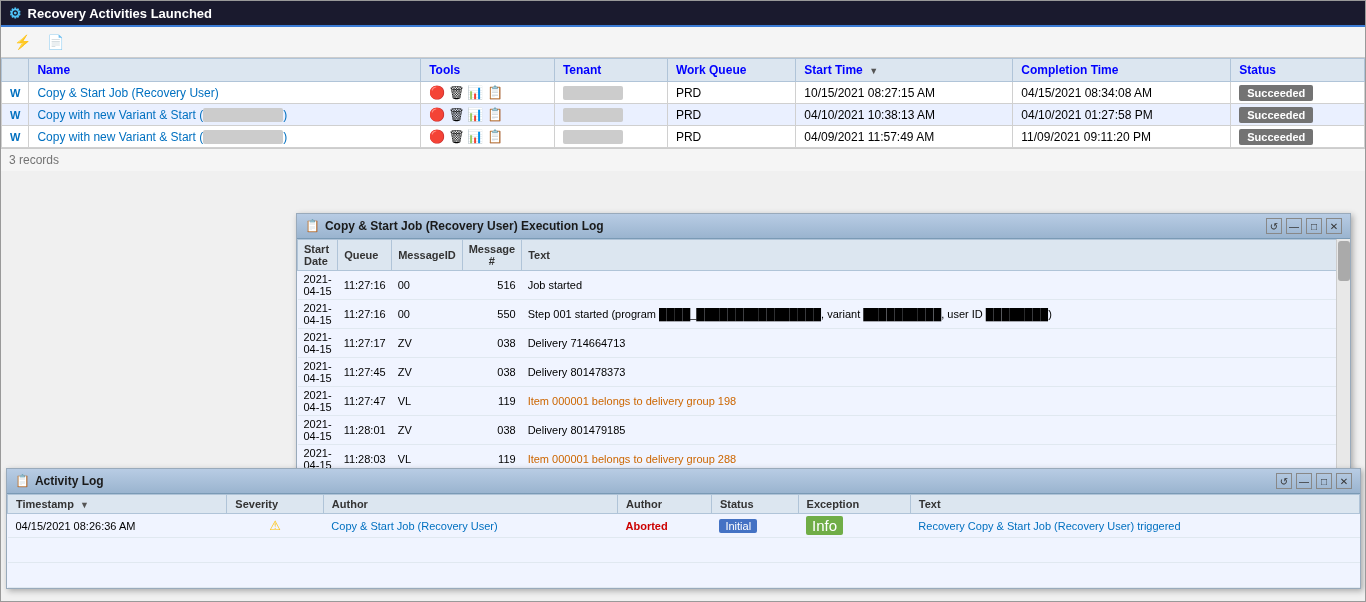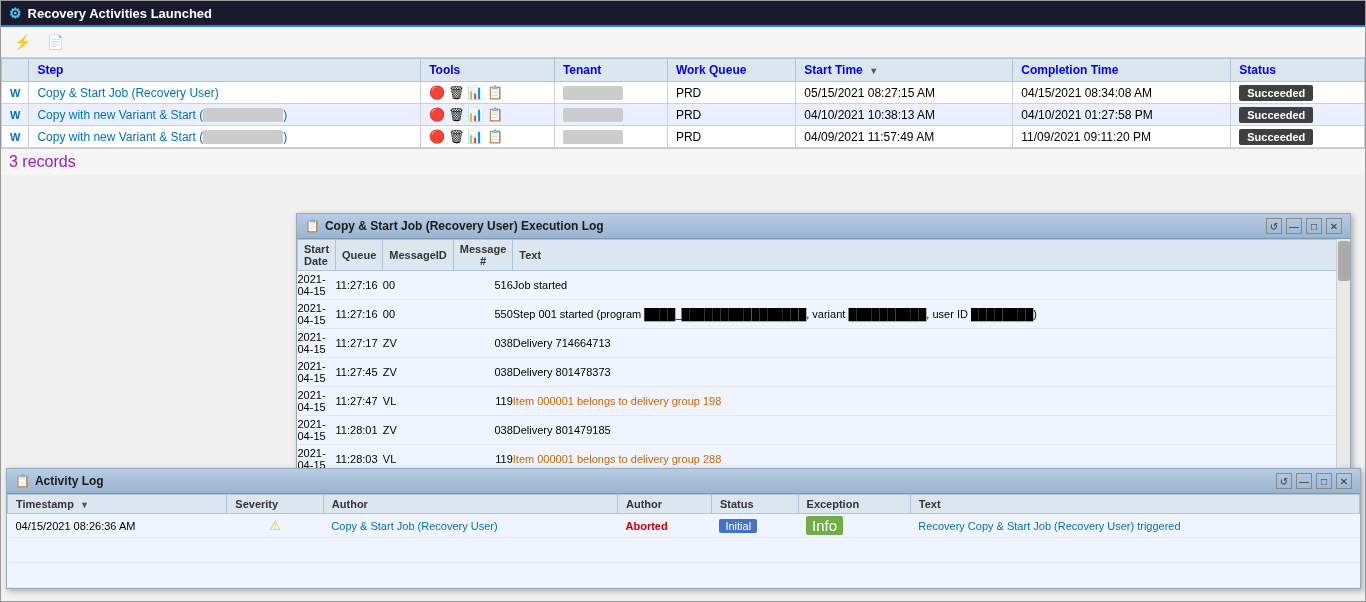--- a/index.html
+++ b/index.html
@@ -18,42 +18,42 @@
     
     .main-table-area { background: white; flex: 0 0 auto; }
     
     
     .data-table { width: 100%; border-collapse: collapse; }
     .data-table th { background: #dce6f0; border: 1px solid #b0c4d8; padding: 4px 8px; text-align: left; font-weight: bold; font-size: 12px; color: #00f; white-space: nowrap; }
     .data-table td { border: 1px solid #d0d0d0; padding: 3px 8px; font-size: 12px; white-space: nowrap; }
     .data-table tr:nth-child(even) { background: #f8f8ff; }
     
     .status-badge { padding: 2px 8px; border-radius: 2px; color: white; font-weight: bold; font-size: 11px; }
-    .status-succeeded { background: #404040; }
+    .status-succeeded { background: #737373; }
     
     .row-icon { color: #0070c0; font-size: 11px; font-weight: bold; }
     
     .tools-cell { display: flex; gap: 3px; align-items: center; }
     .tool-icon { font-size: 13px; cursor: pointer; }
     
     .blurred { background: #ccc; color: #ccc; border-radius: 2px; display: inline-block; min-width: 60px; }
     
-    .records-bar { padding: 4px 8px; font-size: 16px; background: #f5f5f5; border-top: 1px solid #ccc; color: #a21caf; }
+    .records-bar { padding: 4px 8px; font-size: 12px; background: #f5f5f5; border-top: 1px solid #ccc; color: #737373; }
     
     
     .execution-log-panel { position: absolute; top: 195px; left: 305px; width: 1050px; background: #f0f4ff; border: 1px solid #9ab; box-shadow: 2px 2px 6px rgba(0,0,0,0.3); z-index: 10; }
     .panel-header { background: linear-gradient(to bottom, #b8cce4, #9ab4cf); padding: 4px 8px; display: flex; align-items: center; justify-content: space-between; border-bottom: 1px solid #7a9ab5; }
     .panel-title { font-size: 12px; font-weight: bold; color: #1a1a1a; display: flex; align-items: center; gap: 5px; }
     .panel-controls { display: flex; gap: 4px; }
     .panel-ctrl-btn { background: none; border: 1px solid #888; cursor: pointer; width: 16px; height: 16px; font-size: 10px; display: flex; align-items: center; justify-content: center; color: #333; }
     
     .exec-table { width: 100%; border-collapse: collapse; }
     .exec-table th { background: #dce6f0; border: 1px solid #b0c4d8; padding: 3px 6px; text-align: left; font-weight: bold; font-size: 11px; color: #333; }
     .exec-table th.right { text-align: center; }
-    .exec-table td { border-bottom: 1px solid #e0e8f0; padding: 2px 0; font-size: 11px; }
+    .exec-table td { border-bottom: 1px solid #e0e8f0; padding: 2px 6px; font-size: 11px; }
     .exec-table tr:nth-child(even) { background: #f0f4ff; }
     .msg-orange { color: #cc6600; }
     
     
     .activity-log-panel { position: absolute; top: 450px; left: 10px; width: 1346px; background: #f0f4ff; border: 1px solid #9ab; box-shadow: 2px 2px 6px rgba(0,0,0,0.3); z-index: 10; }
     
     .act-table { width: 100%; border-collapse: collapse; }
     .act-table th { background: #dce6f0; border: 1px solid #b0c4d8; padding: 3px 8px; text-align: left; font-weight: bold; font-size: 11px; color: #333; }
     .act-table td { border-bottom: 1px solid #e0e8f0; padding: 3px 8px; font-size: 11px; }
     .act-table tr:nth-child(even) td { background: #f0f4ff; }
@@ -83,21 +83,21 @@
     <button class="toolbar-btn">📄</button>
   </div>
 
   <div style="position:relative; flex:1; overflow:hidden;">
 
     <div class="main-table-area">
       <table class="data-table">
         <thead>
           <tr>
             <th style="width:20px;"></th>
-            <th>Step</th>
+            <th>Name</th>
             <th>Tools</th>
             <th>Tenant</th>
             <th>Work Queue</th>
             <th>Start Time <span class="sort-icon">▼</span></th>
             <th>Completion Time</th>
             <th>Status</th>
           </tr>
         </thead>
         <tbody>
           <tr>
@@ -106,21 +106,21 @@
             <td>
               <div class="tools-cell">
                 <span class="tool-icon">🔴</span>
                 <span class="tool-icon">🗑</span>
                 <span class="tool-icon">📊</span>
                 <span class="tool-icon">📋</span>
               </div>
             </td>
             <td><span class="blurred">&nbsp;&nbsp;&nbsp;&nbsp;&nbsp;&nbsp;&nbsp;&nbsp;&nbsp;&nbsp;</span></td>
             <td>PRD</td>
-            <td>05/15/2021 08:27:15 AM</td>
+            <td>10/15/2021 08:27:15 AM</td>
             <td>04/15/2021 08:34:08 AM</td>
             <td><span class="status-badge status-succeeded">Succeeded</span></td>
           </tr>
           <tr style="background:#eaf0ff;">
             <td><span class="row-icon">W</span></td>
             <td><a class="link-blue">Copy with new Variant &amp; Start (<span class="blurred" style="min-width:80px;">&nbsp;&nbsp;&nbsp;&nbsp;&nbsp;&nbsp;&nbsp;&nbsp;</span>)</a></td>
             <td>
               <div class="tools-cell">
                 <span class="tool-icon">🔴</span>
                 <span class="tool-icon">🗑</span>

